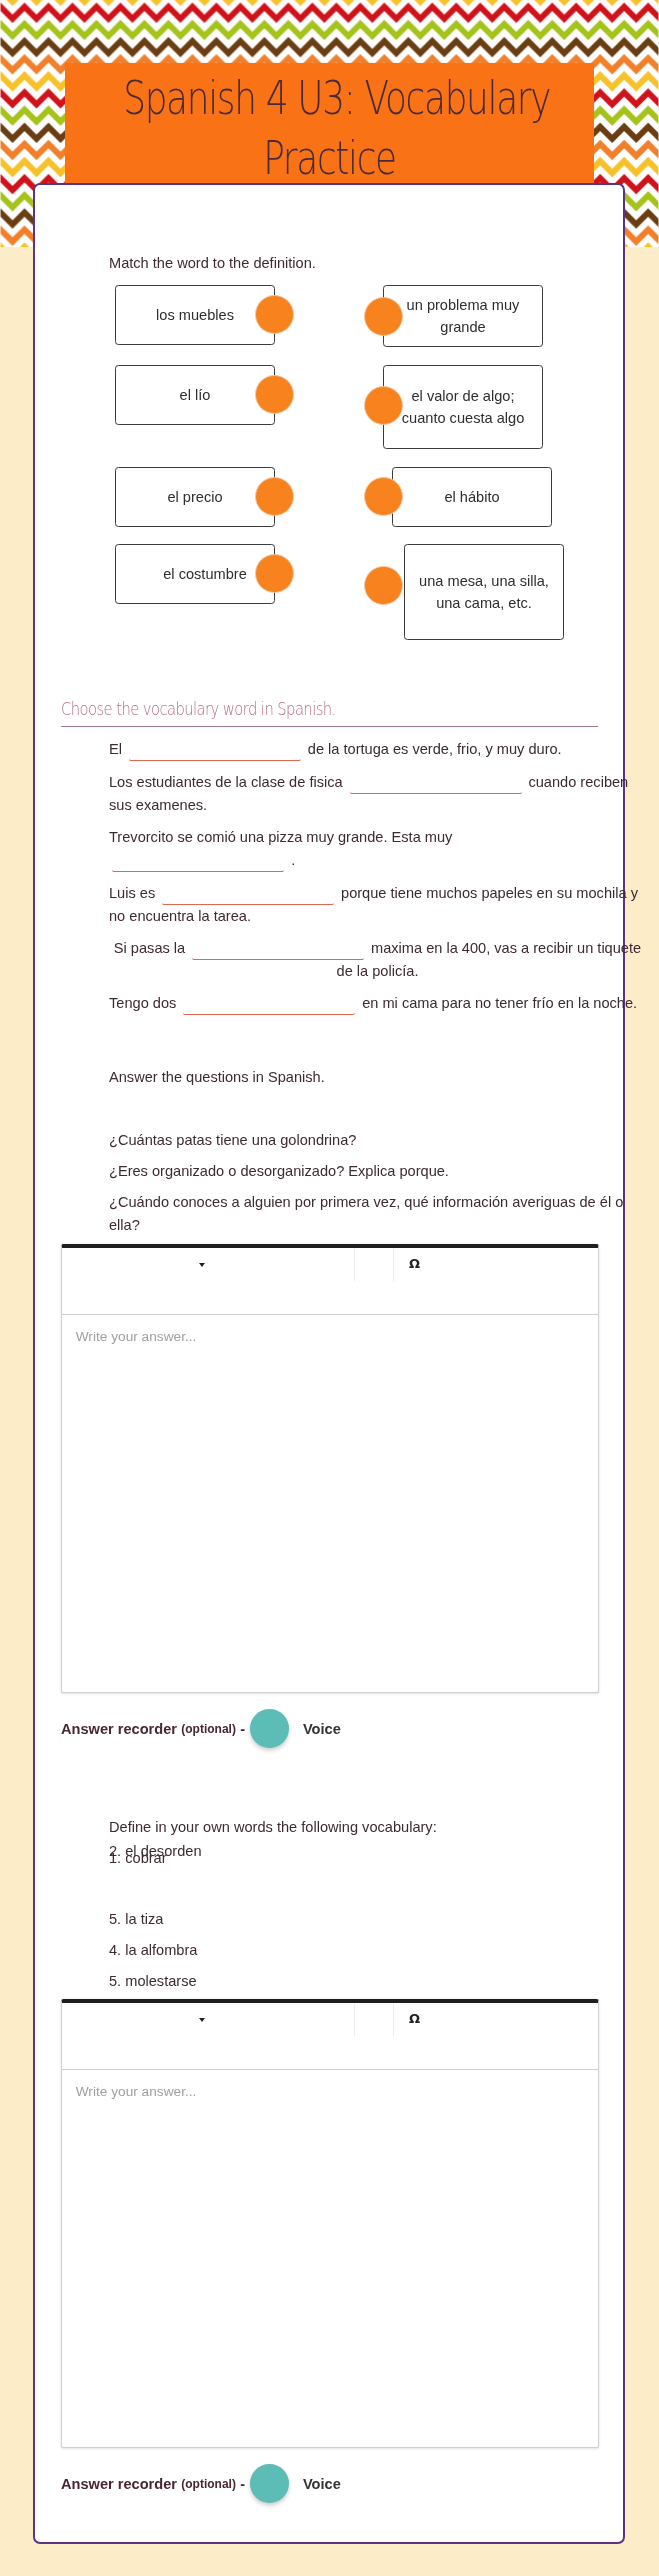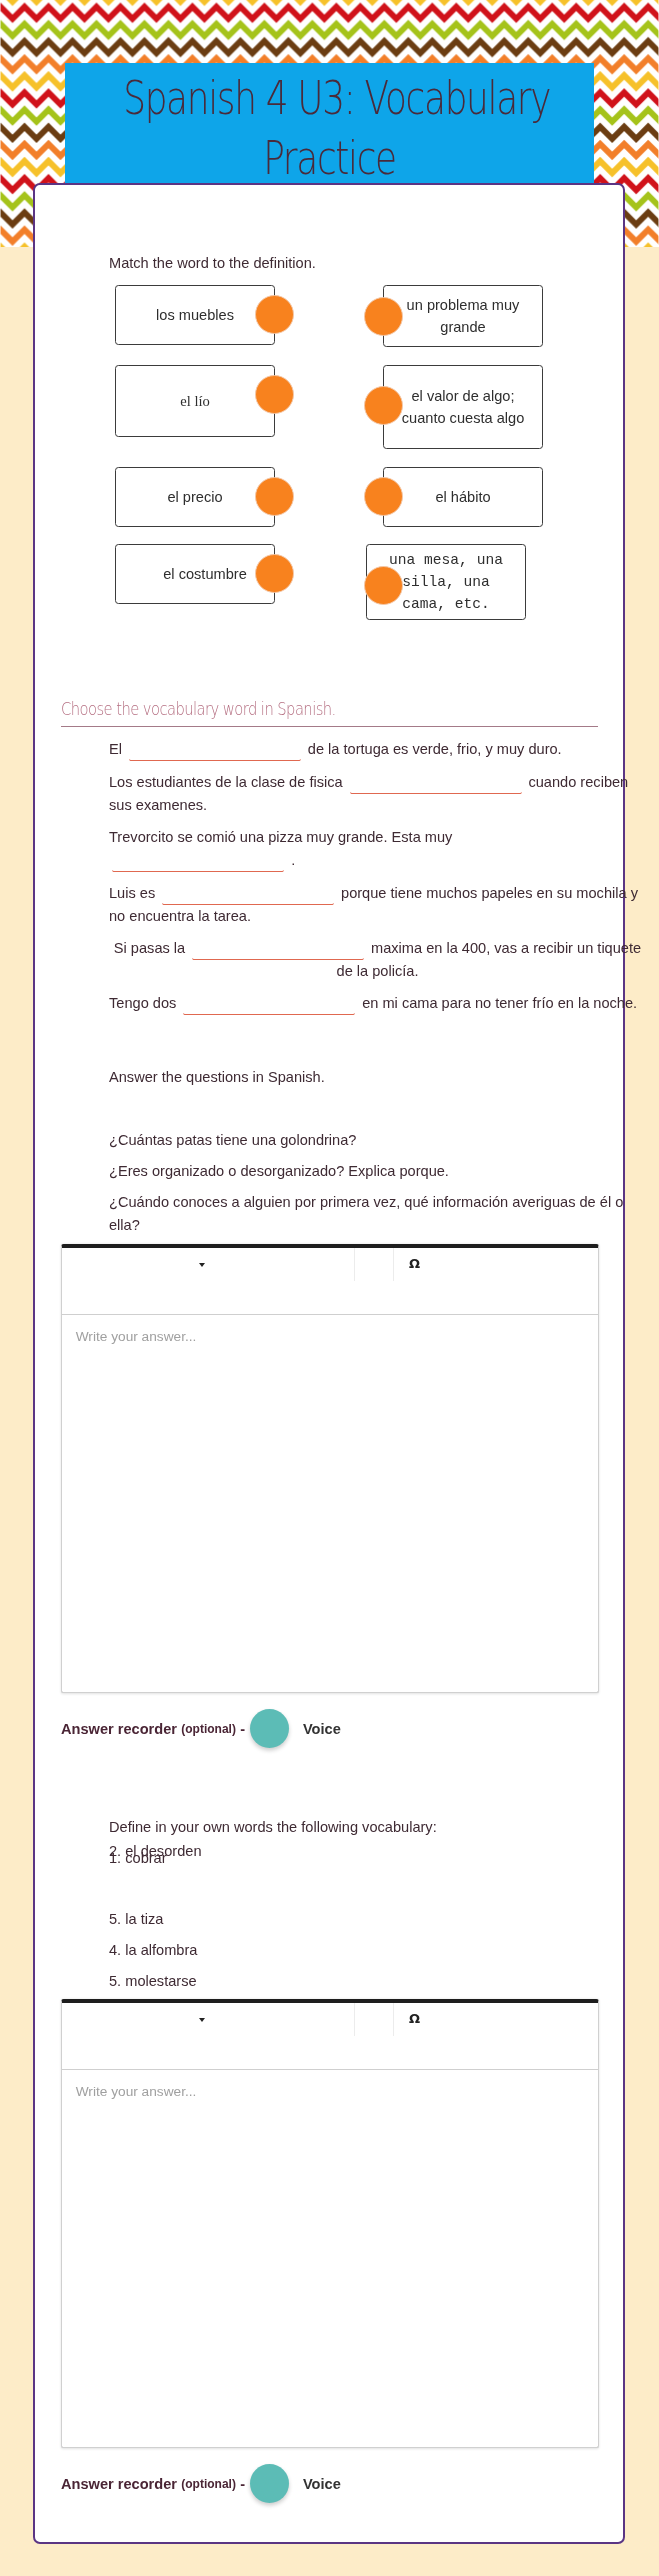--- a/index.html
+++ b/index.html
@@ -12,21 +12,21 @@
     color: #3e2a33;
   }
   .chevron-band {
     position: absolute; left: 0; top: 0; width: 659px; height: 247px;
     background-color: #fff;
     overflow: hidden;
   }
   .chevron-band svg { display: block; }
   .title-box {
     position: absolute; left: 65px; top: 63px; width: 529px; height: 124px;
-    background: #0ea5e9;
+    background: #f97316;
     text-align: center;
   }
   .title-box h1 {
     font-family: "DejaVu Sans", sans-serif;
     font-weight: 200;
     font-size: 46px;
     line-height: 60px;
     color: #4a2a3a;
     letter-spacing: -1.7px;
     transform: scaleX(0.78);
@@ -124,21 +124,21 @@
 
 <div class="card"></div>
 
 <div class="para" style="top:252px;">Match the word to the definition.</div>
 
 <div class="match-box" style="left:115px; top:285px; height:60px;">
     <span>los muebles</span>
   </div>
 <div class="dot" style="left:255px; top:295px;"></div>
 
-<div class="match-box" style="left:115px; top:365px; height:72px;font-family:Liberation Serif, serif;">
+<div class="match-box" style="left:115px; top:365px; height:60px;">
     <span>el lío</span>
   </div>
 <div class="dot" style="left:255px; top:375px;"></div>
 
 <div class="match-box" style="left:115px; top:467px; height:60px;">
     <span>el precio</span>
   </div>
 <div class="dot" style="left:255px; top:477px;"></div>
 
 <div class="match-box" style="left:115px; top:544px; height:60px;padding-left:32px;">
@@ -149,26 +149,26 @@
 <div class="match-box" style="left:383px; top:285px; height:62px;">
     <span>un problema muy grande</span>
   </div>
 <div class="dot" style="left:364px; top:297px;"></div>
 
 <div class="match-box" style="left:383px; top:365px; height:84px;">
     <span>el valor de algo; cuanto cuesta algo</span>
   </div>
 <div class="dot" style="left:364px; top:386px;"></div>
 
-<div class="match-box" style="left:383px; top:467px; height:60px;">
+<div class="match-box" style="left:392px; top:467px; height:60px;">
     <span>el hábito</span>
   </div>
 <div class="dot" style="left:364px; top:477px;"></div>
 
-<div class="match-box" style="left:366px; top:544px; height:76px;font-family:Liberation Mono, monospace;">
+<div class="match-box" style="left:404px; top:544px; height:96px;">
     <span>una mesa, una silla, una cama, etc.</span>
   </div>
 <div class="dot" style="left:364px; top:566px;"></div>
 
 <div class="section-head"><span>Choose the vocabulary word in Spanish.</span></div>
 
 <div class="para" style="top:738px;">
   <span>El</span><span class="blank"></span><span>de la tortuga es verde, frio, y muy duro.</span>
 </div>
 <div class="para" style="top:771px;">

